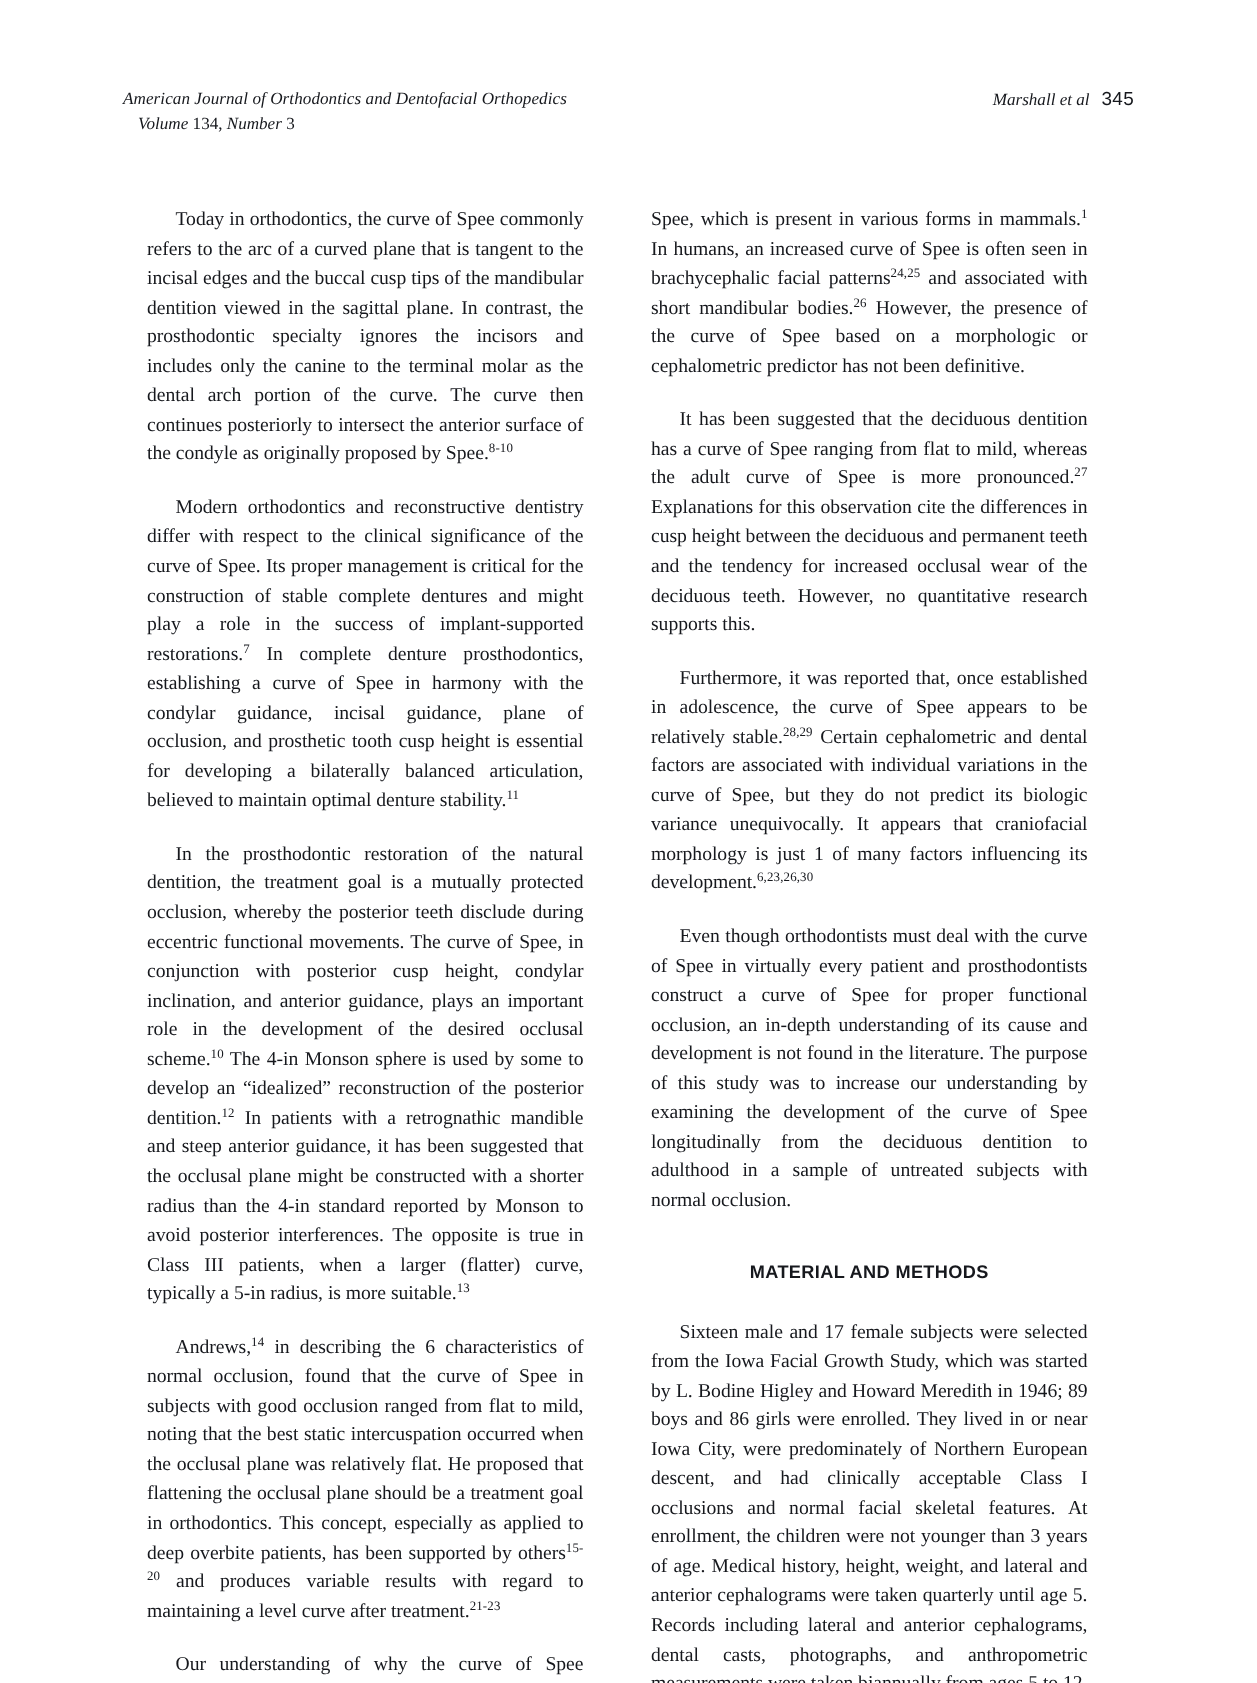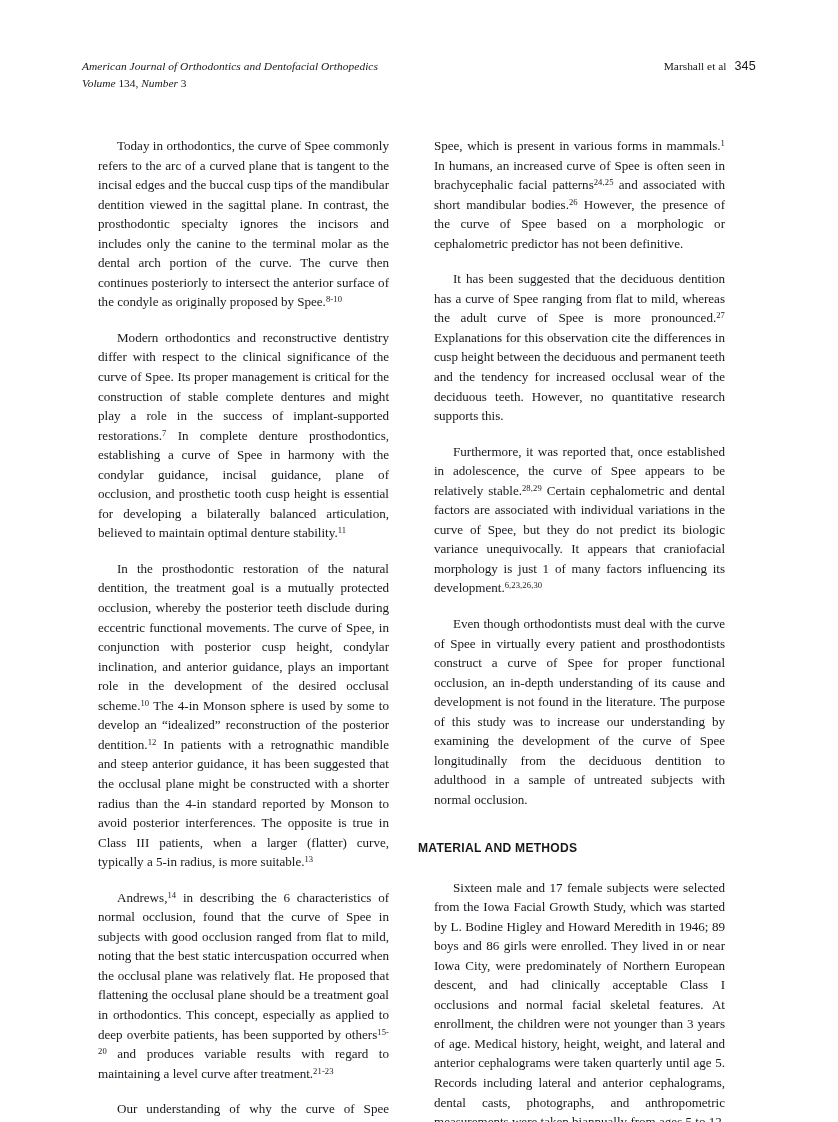--- a/index.html
+++ b/index.html
@@ -37,36 +37,37 @@
     top: 0;
     font-style: italic;
     font-size: 11.4px;
     line-height: 16.5px;
     letter-spacing: 0.05px;
     color: #16181d;
     white-space: nowrap;
   }
   .rh-line2 {
     position: absolute;
-    left: 0;
+    left: 10px;
     top: 16.5px;
     font-size: 11.4px;
     line-height: 16.5px;
     white-space: nowrap;
   }
   .rh-line2 .it { font-style: italic; }
   .rh-right {
     position: absolute;
     right: 0;
     top: 0;
     white-space: nowrap;
     font-size: 11.4px;
     line-height: 16.5px;
   }
   .rh-right .author {
+    font-style: italic;
   }
   .rh-right .pageno {
     font-family: "Liberation Sans", "DejaVu Sans", sans-serif;
     font-weight: normal;
     font-size: 12.6px;
     font-style: normal;
     margin-left: 8px;
     letter-spacing: 0.2px;
   }
 
@@ -105,21 +106,21 @@
   }
 
   h2.section-head {
     margin: 0;
     font-family: "Liberation Sans", "DejaVu Sans", sans-serif;
     font-weight: bold;
     font-size: 12.1px;
     line-height: 19.55px;
     letter-spacing: 0.25px;
     text-indent: 0;
-    text-align: left;
+    text-align: center;
     padding-top: 13px;
     padding-bottom: 3.5px;
   }
 </style>
 </head>
 <body>
 
 <div class="page">
 
   <div class="running-head">

